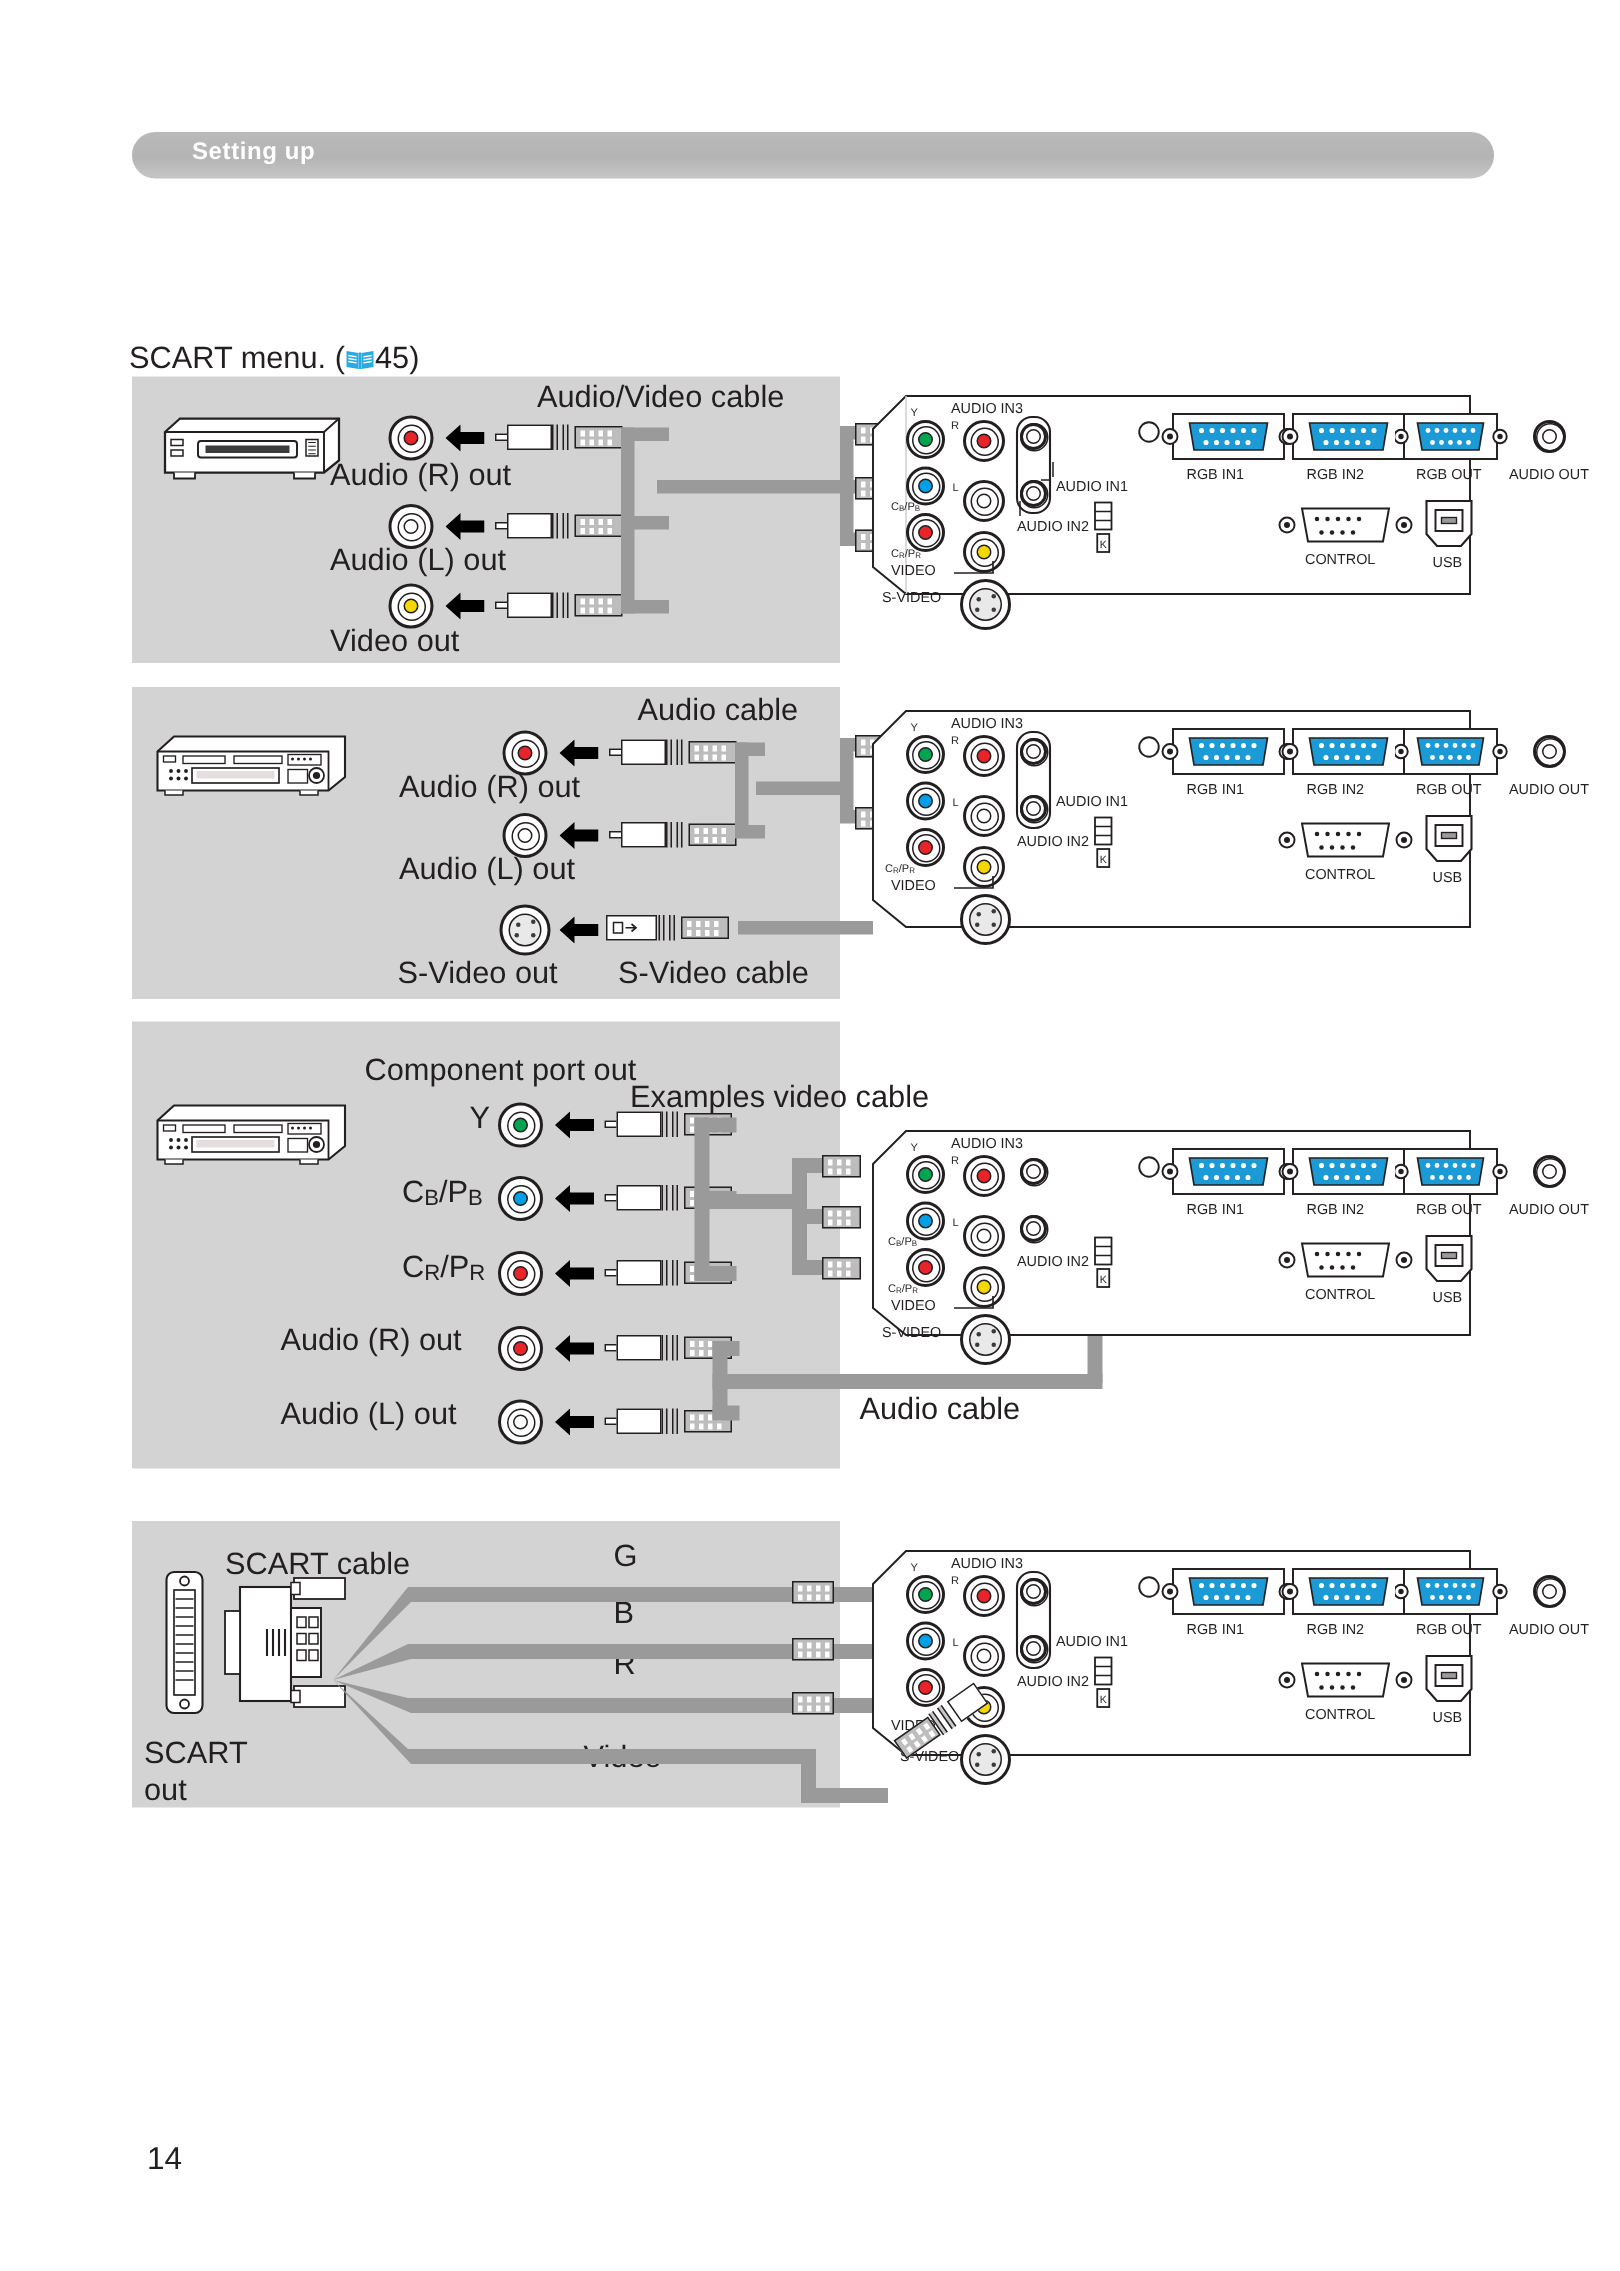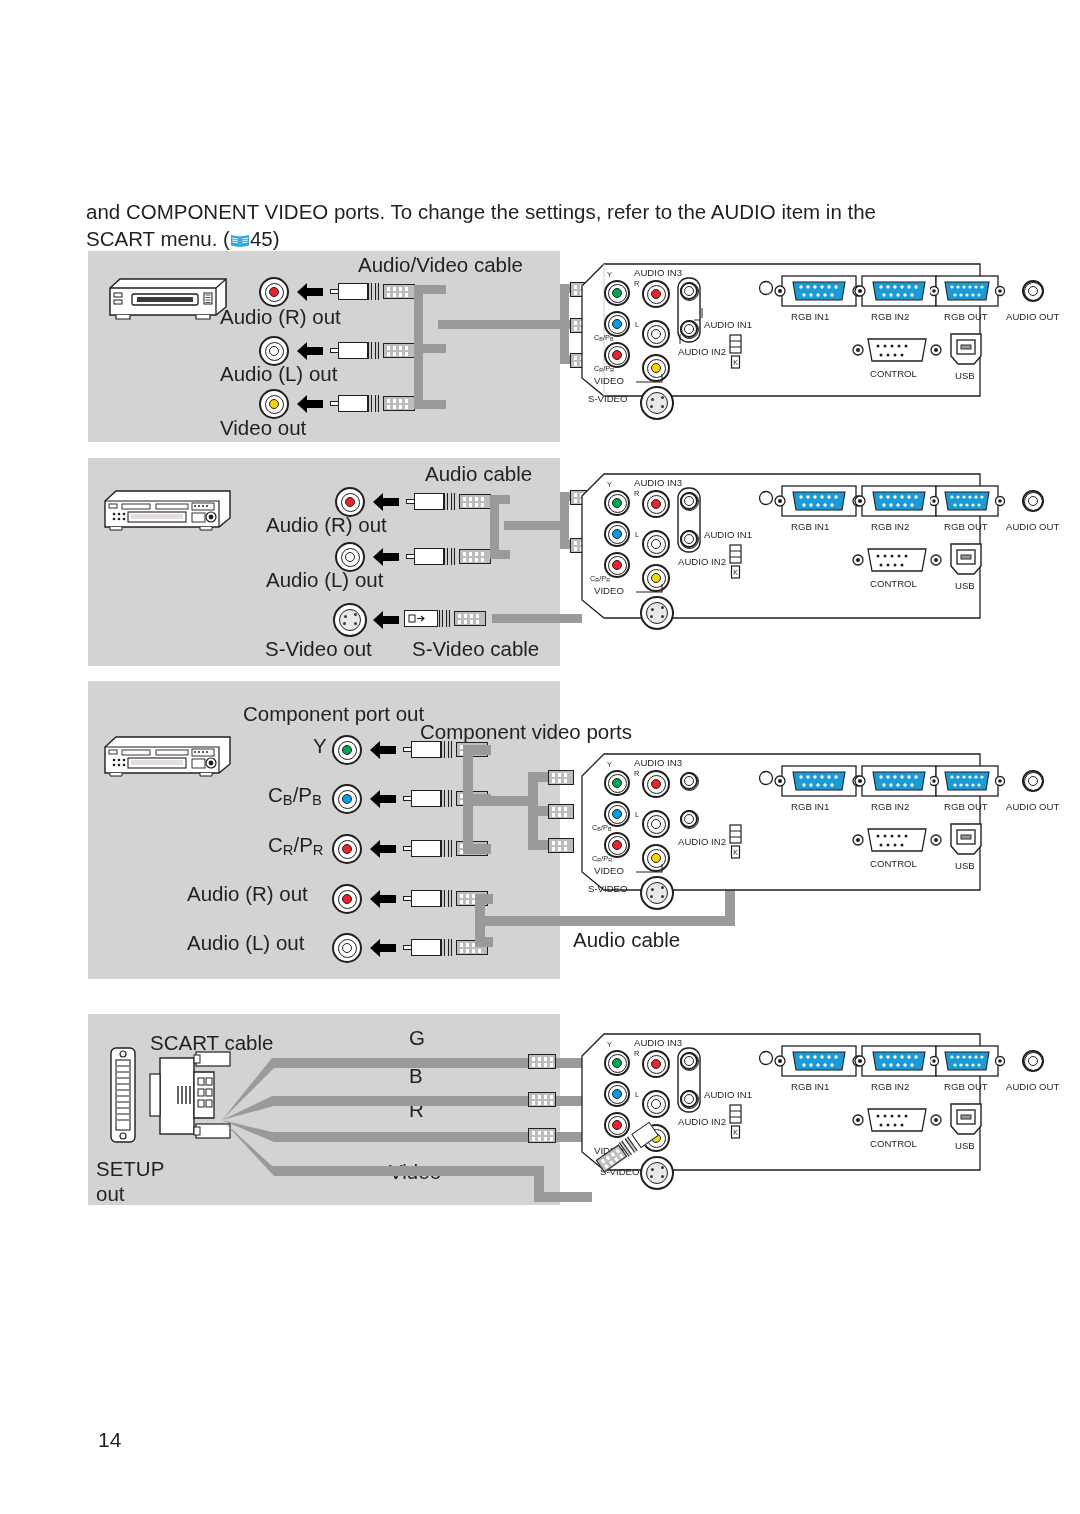--- a/index.html
+++ b/index.html
@@ -79,25 +79,28 @@
        font-family:"Liberation Sans",sans-serif;}
   .plabel.tiny{font-size:7.4px;}
   .vga{position:absolute;}
   .page-num{position:absolute;left:98px;top:1428px;font-size:21px;color:#231f20;}
 </style>
 </head>
 <body>
 
 <div class="page">
 
+  <div class="chapter-bar">
+    <span class="label">Setting up</span>
+  </div>
 
 
   <div class="note">
     <br>
-    <span>and COMPONENT VIDEO ports. To change the settings, refer to the AUDIO item in the</span><br>
+    <br>
     <span>SCART menu. (</span><span class="bookicon">
       <svg width="20" height="15" viewBox="0 0 20 15">
         <path d="M1 2 L9 3.4 L9 14 L1 12.6 Z" fill="#29abe2"></path>
         <path d="M19 2 L11 3.4 L11 14 L19 12.6 Z" fill="#29abe2"></path>
         <rect x="9.1" y="3" width="1.8" height="11" fill="#29abe2"></rect>
         <path d="M2.2 5 L7.8 5.9 M2.2 7 L7.8 7.9 M2.2 9 L7.8 9.9" stroke="#fff" stroke-width="0.9"></path>
         <path d="M17.8 5 L12.2 5.9 M17.8 7 L12.2 7.9 M17.8 9 L12.2 9.9" stroke="#fff" stroke-width="0.9"></path>
       </svg></span><span>45</span><span>)</span>
   </div>
 
@@ -698,21 +701,21 @@
         <circle cx="24" cy="32" r="1.3"></circle>
       </g>
     <rect x="92" y="26" width="13" height="9" fill="#fff" stroke="#231f20" stroke-width="0.9"></rect>
     <circle cx="111" cy="30" r="5" fill="#fff" stroke="#231f20" stroke-width="1.2"></circle>
       <circle cx="111" cy="30" r="2.4" fill="#231f20"></circle>
     <path d="M10 40 L10 43 L22 43 L22 40" fill="#fff" stroke="#231f20" stroke-width="1"></path>
     <path d="M100 40 L100 43 L112 43 L112 40" fill="#fff" stroke="#231f20" stroke-width="1"></path>
   </svg>
 
   <div class="lbl" style="left:243px;top:702px;">Component port out</div>
-  <div class="lbl" style="left:420px;top:720px;">Component video ports</div>
+  <div class="lbl" style="left:420px;top:720px;">Examples video cable</div>
   <div class="lbl" style="left:573px;top:928px;">Audio cable</div>
 
   <div class="lbl" style="left:313px;top:734px;">Y</div>
   <div class="jack" style="left:332px;top:735px;--c:#00a64f;"></div>
   <svg class="arrow" style="left:370px;top:741px;" viewBox="0 0 26 18">
       <path d="M26 5 L10 5 L10 0 L0 9 L10 18 L10 13 L26 13 Z" fill="#000"></path>
     </svg>
   <div class="plug" style="left:403px;top:741px;width:88px;">
     <div class="tip"></div>
       <div class="body"></div>
@@ -1041,21 +1044,21 @@
       <rect x="50" y="28" width="6" height="7"></rect>
         <rect x="58" y="28" width="6" height="7"></rect>
       <rect x="50" y="39" width="6" height="7"></rect>
         <rect x="58" y="39" width="6" height="7"></rect>
       <rect x="50" y="50" width="6" height="7"></rect>
         <rect x="58" y="50" width="6" height="7"></rect>
       </g>
   </svg>
 
   <div class="lbl" style="left:150px;top:1031px;">SCART cable</div>
-  <div class="lbl" style="left:96px;top:1157px;">SETUP</div>
+  <div class="lbl" style="left:96px;top:1157px;">SCART</div>
   <div class="lbl" style="left:96px;top:1182px;">out</div>
 
   <div class="lbl" style="left:409px;top:1026px;">G</div>
   <div class="lbl" style="left:409px;top:1064px;">B</div>
   <div class="lbl" style="left:409px;top:1098px;">R</div>
   <div class="lbl" style="left:389px;top:1160px;">Video</div>
 
   <svg style="position:absolute;left:212px;top:1042px;" width="380" height="160" viewBox="0 0 380 160">
     <path d="M10 78 L60 16 L380 16 L380 26 L62 26 Z" fill="#9a9a9a"></path>
     <path d="M10 78 L60 54 L380 54 L380 64 L62 64 Z" fill="#9a9a9a"></path>

